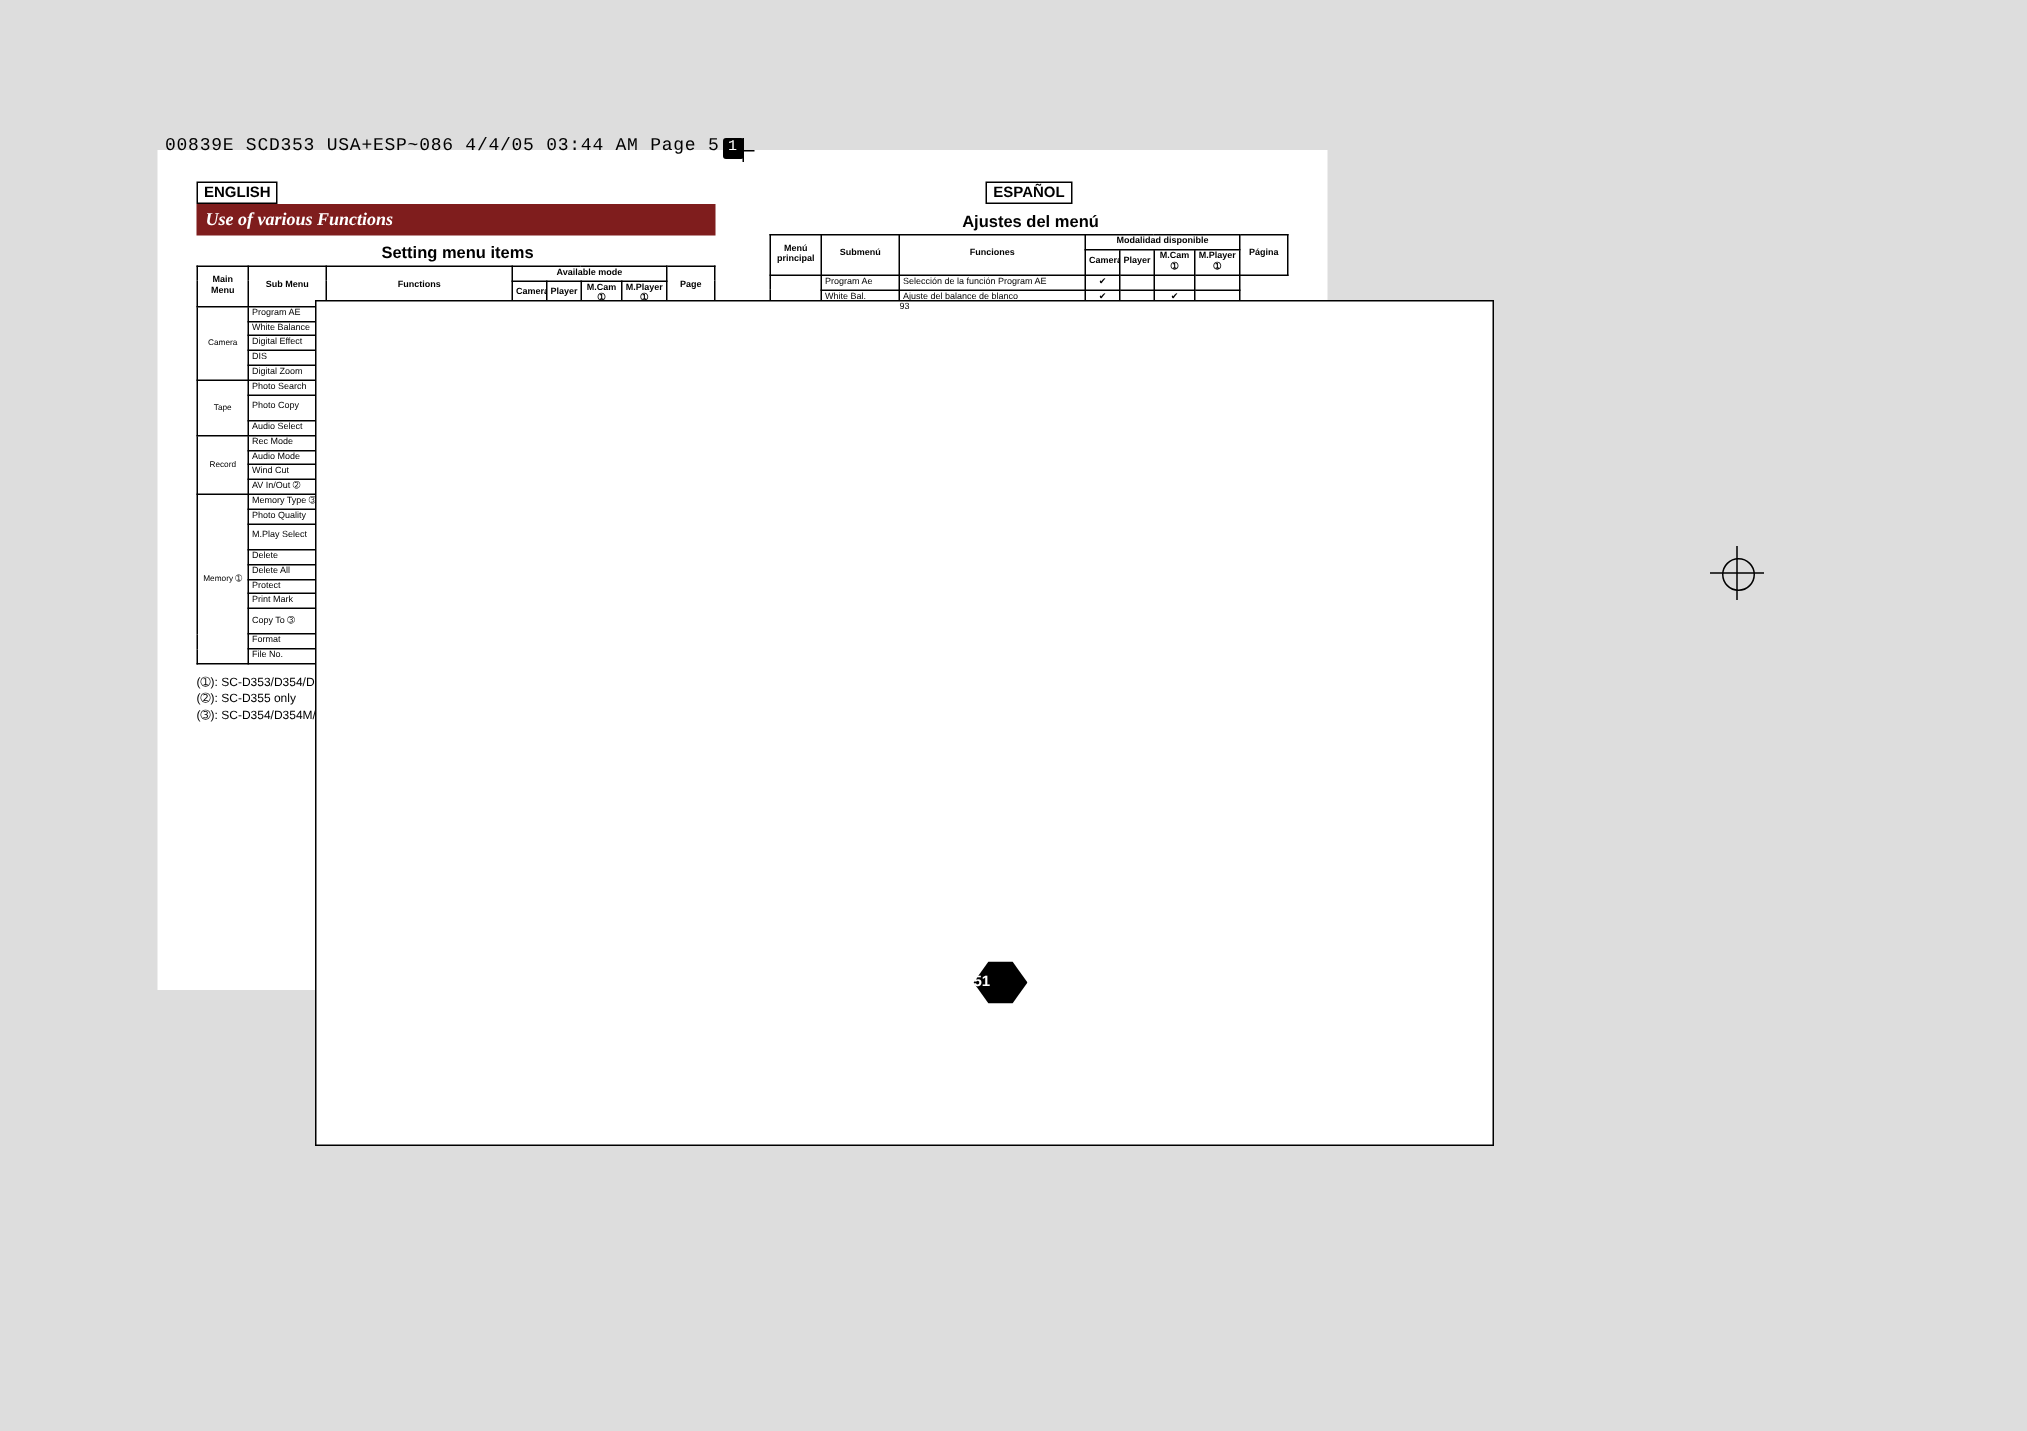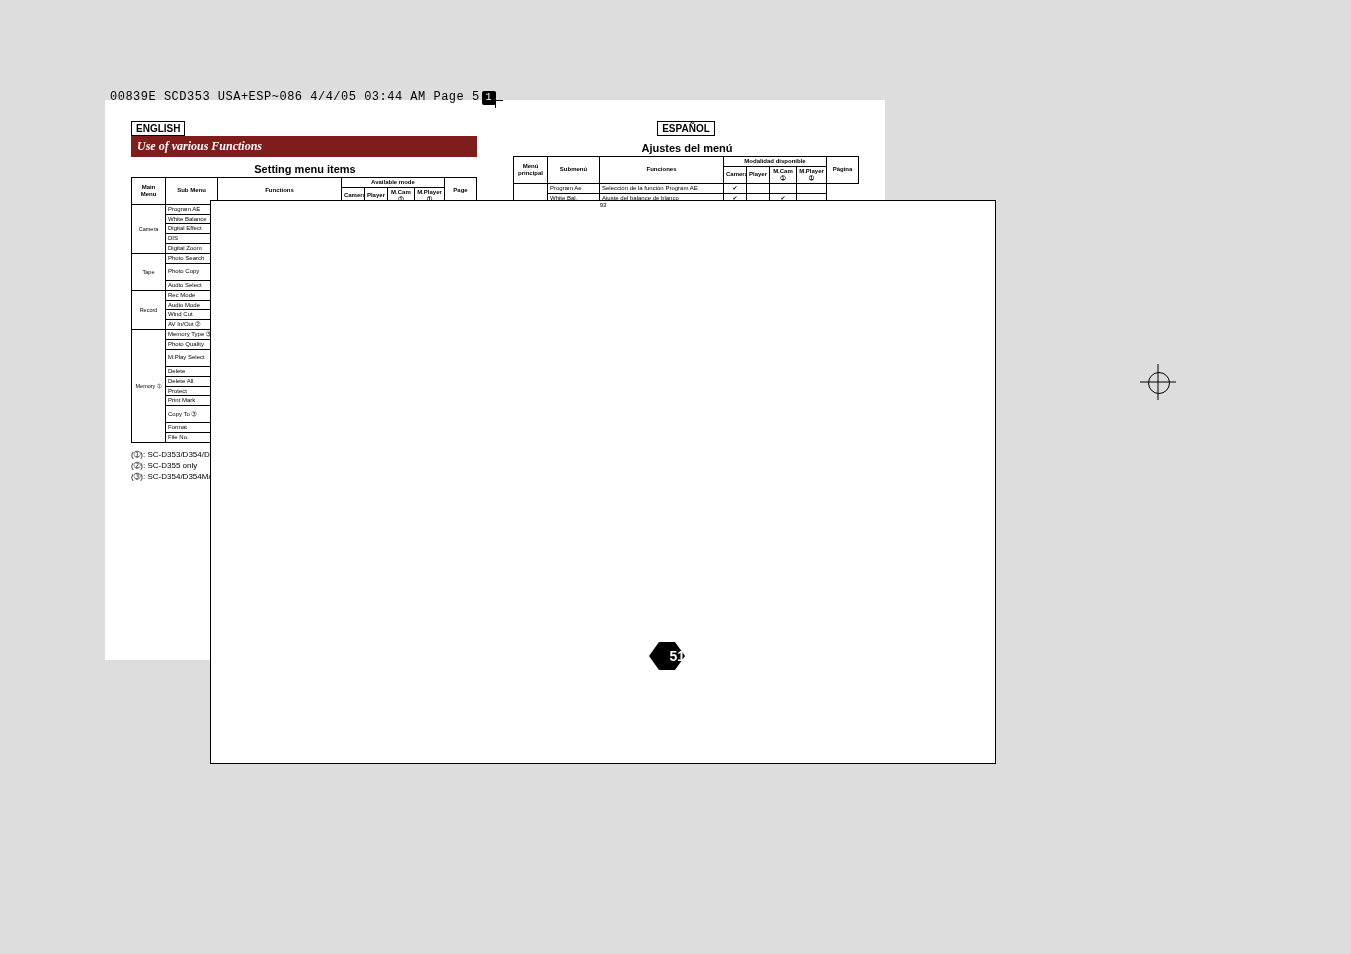--- a/index.html
+++ b/index.html
@@ -24,21 +24,21 @@
   .subhead { font-weight:bold; font-size:11px; margin:6px 0 2px 2px;text-align:center; }
   table.spec { border-collapse:collapse; width:100%; font-size:6px; table-layout:fixed; }
   table.spec th, table.spec td { border:1px solid #000; padding:1px 2px; vertical-align:middle; overflow:hidden; text-overflow:clip; line-height:1.15; }
   table.spec th { font-weight:bold; text-align:center; }
   table.spec td.chk { text-align:center; }
   table.spec td.page { text-align:center; }
   table.spec .group { text-align:center; font-size:5.5px; }
   .notes { font-size:8px; margin-top:6px; line-height:1.4; }
   .badge { position:absolute; right: calc(50% - 190px); bottom:-14px; }
   .badge svg { width:36px; height:28px; }
-  .badge .num { position:absolute; left:0; top:0; width:36px; line-height:28px; text-align:right; color:#fff; font-size:14px; font-weight:bold; }
+  .badge .num { position:absolute; left:0; top:0; width:36px; line-height:28px; text-align:left; color:#fff; font-size:10px; font-weight:bold; }
 </style>
 </head>
 <body>
 
 <div class="page-area">
   <div class="reg-mark" style="right:175px; top:364px;">
       <span></span>
     </div>
   <div class="page">
     <div class="runner">

